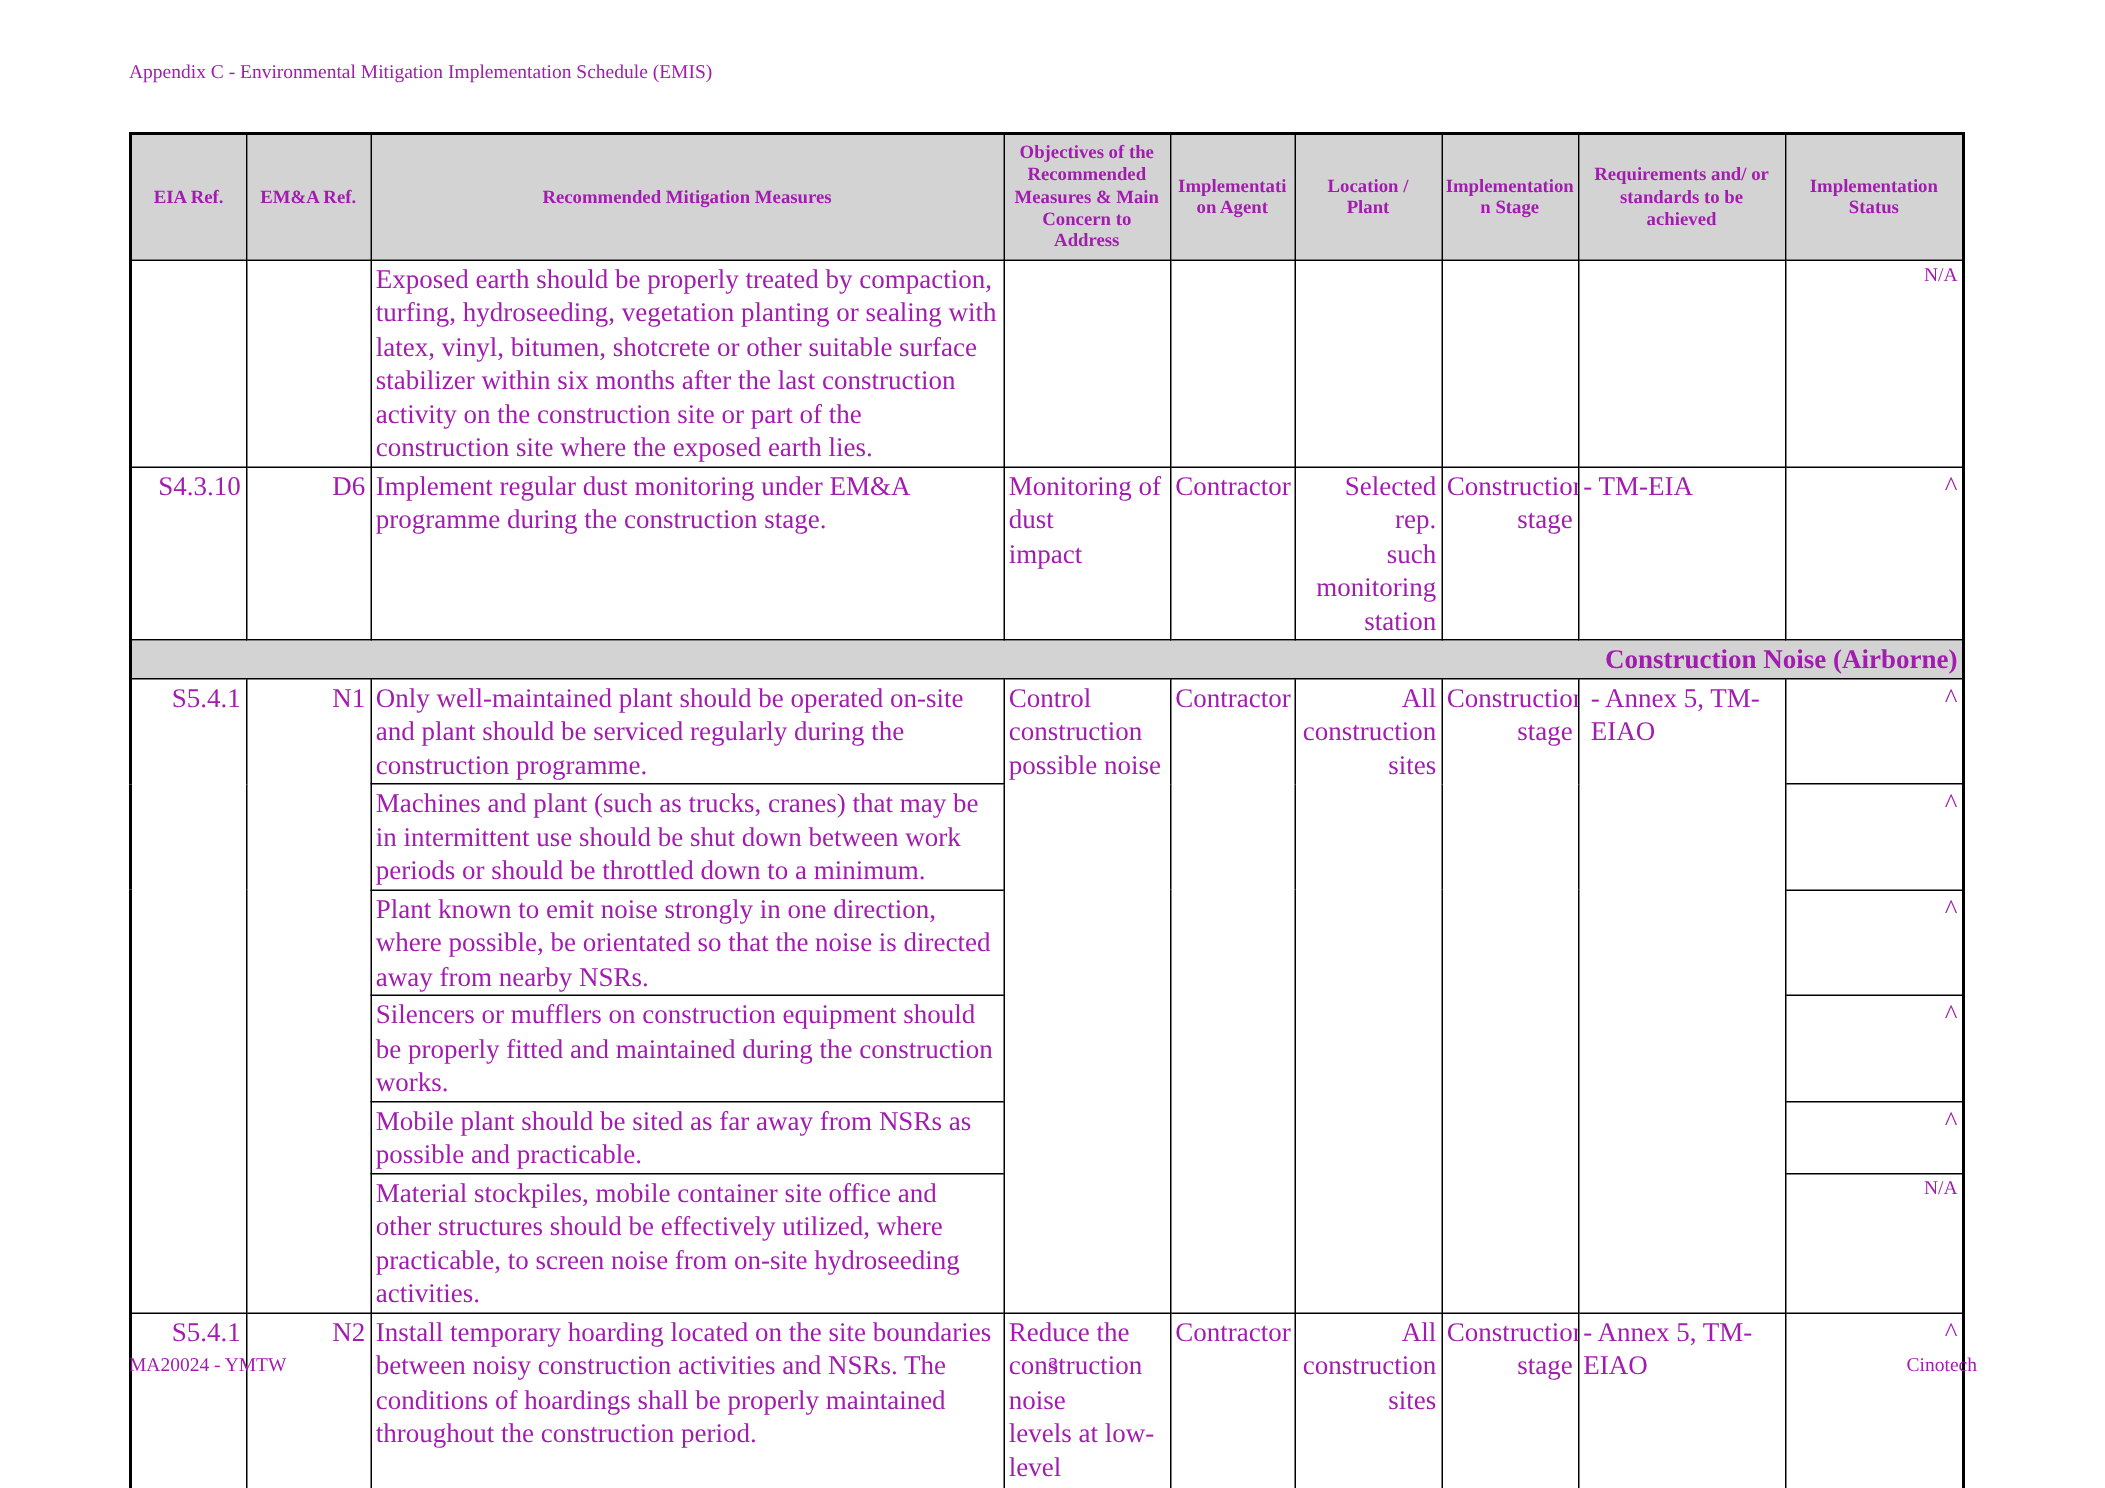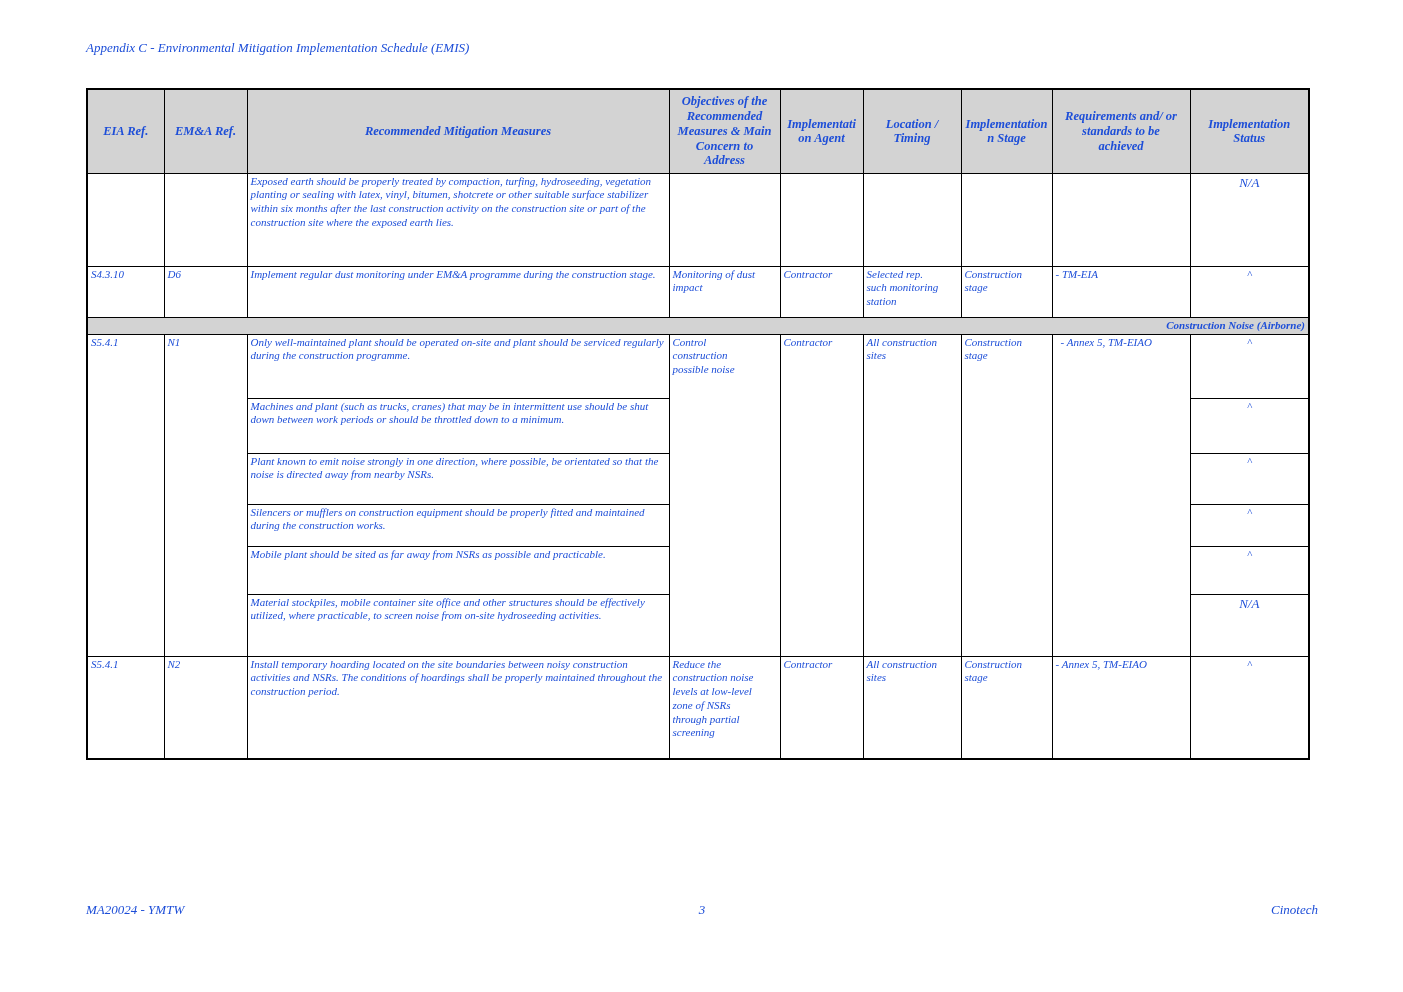--- a/index.html
+++ b/index.html
@@ -1,42 +1,41 @@
 <!DOCTYPE html>
 <html><head>
 <meta charset="utf-8">
 <style>
   html,body{margin:0;padding:0;background:#ffffff;}
   .page{
     position:relative;
     width:1403px;height:992px;
     background:#ffffff;
-    color:#1d4ed8;
+    color:#a21caf;
     font-family:"Liberation Serif", serif;
     overflow:hidden;
-    font-style:italic;
   }
   .doc-title{
     position:absolute;
     left:86px;top:40px;
     font-size:13px;
     white-space:nowrap;
   }
   table.emis{
     position:absolute;
     left:86px;top:88px;
     width:1222px;
     border-collapse:collapse;
     table-layout:fixed;
     border:2px solid #000;
   }
   table.emis th, table.emis td{
     border:1px solid #000;
     vertical-align:top;
-    font-size:11px;
+    font-size:18px;
     line-height:1.25;
     padding:1px 3px;
     white-space:pre-line;
     overflow:hidden;
   }
   table.emis thead th{
     background:#d3d3d3;
     vertical-align:middle;
     text-align:center;
     font-weight:bold;
@@ -48,32 +47,32 @@
   .rh-r1{height:93px}
   .rh-r2{height:51px}
   .rh-sec{height:17px}
   .rh-s1{height:64px}
   .rh-s2{height:55px}
   .rh-s3{height:51px}
   .rh-s4{height:42px}
   .rh-s5{height:48px}
   .rh-s6{height:62px}
   .rh-n2{height:103px}
-  .tc{text-align:left;}
+  .tc{text-align:right;}
   .tl{text-align:left;}
   td.section-cell{
     background:#d3d3d3;
     font-weight:bold;
     line-height:1.1;
     padding:0 3px;
     vertical-align:middle;
     text-align:right;
   }
   td.status-cell{
-    text-align:center;
+    text-align:right;
     font-size:12px;
   }
   .page-footer{
     position:absolute;
     left:86px;top:902px;
     width:1232px;
     display:flex;
     font-size:13px;
   }
   .page-footer .f-left{flex:1;text-align:left;}
@@ -106,21 +105,21 @@
         <th>EM&amp;A Ref.</th>
         <th>Recommended Mitigation Measures</th>
         <th>Objectives of the
 Recommended
 Measures &amp; Main
 Concern to
 Address</th>
         <th>Implementati
 on Agent</th>
         <th>Location /
-Timing</th>
+Plant</th>
         <th>Implementation
 n Stage</th>
         <th>Requirements and/ or
 standards to be
 achieved</th>
         <th>Implementation
 Status</th>
       </tr>
     </thead>
 

